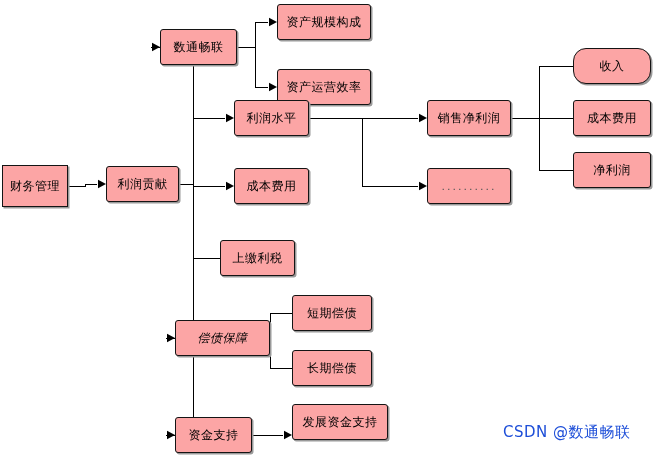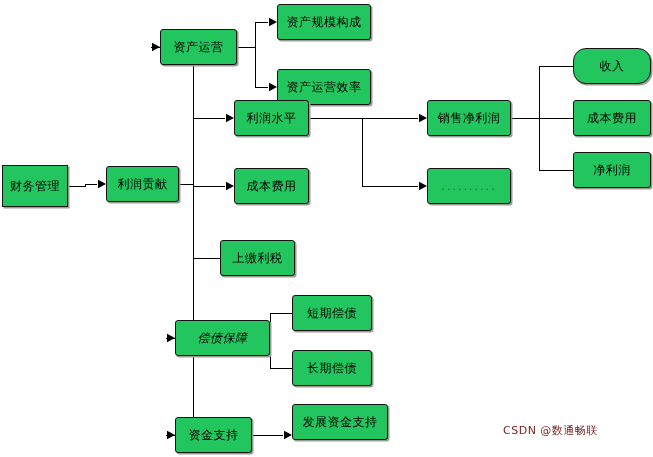--- a/index.html
+++ b/index.html
@@ -16,41 +16,41 @@
   }
   #edges{
     position:absolute;
     left:0;top:0;
     width:653px;height:457px;
     pointer-events:none;
   }
   .node{
     position:absolute;
     box-sizing:border-box;
-    background:#22c55e;
+    background:#fca5a5;
     border:1px solid #141414;
     border-radius:3px;
     display:flex;
     align-items:center;
     justify-content:center;
     font-size:12px;
     line-height:1;
     color:#000000;
     letter-spacing:0.5px;
     white-space:nowrap;
     box-shadow:1.5px 1.5px 0 0 #9a9a9a;
     z-index:2;
   }
   .node.rounded{border-radius:0;}
   .node .lbl{display:block;}
   .dots{letter-spacing:2px;color:#555;font-size:11px;}
   #watermark{
     position:absolute;
-    color:#7f1d1d;
-    font-size:11px;
+    color:#1d4ed8;
+    font-size:15px;
     letter-spacing:0.5px;
     white-space:nowrap;
     z-index:3;
   }
 </style>
 </head>
 <body>
 
 <div id="canvas">
   <svg id="edges" width="653" height="457" viewBox="0 0 653 457">
@@ -95,21 +95,21 @@
       <polygon points="284,430.8 292,435 284,439.2" fill="#000000"></polygon>
     </svg>
   <div id="nodes">
       <div class="node rounded" style="left: 2px; top: 165px; width: 66px; height: 42px;">
         <span class="lbl">财务管理</span>
       </div>
       <div class="node" style="left: 106px; top: 166px; width: 73px; height: 36px;">
         <span class="lbl">利润贡献</span>
       </div>
       <div class="node" style="left: 160px; top: 29px; width: 77px; height: 36px;">
-        <span class="lbl">资产运营</span>
+        <span class="lbl">数通畅联</span>
       </div>
       <div class="node" style="left: 277px; top: 4px; width: 94px; height: 36px;">
         <span class="lbl">资产规模构成</span>
       </div>
       <div class="node" style="left: 277px; top: 69px; width: 94px; height: 36px;">
         <span class="lbl">资产运营效率</span>
       </div>
       <div class="node" style="left: 234px; top: 100px; width: 75px; height: 36px;">
         <span class="lbl">利润水平</span>
       </div>

